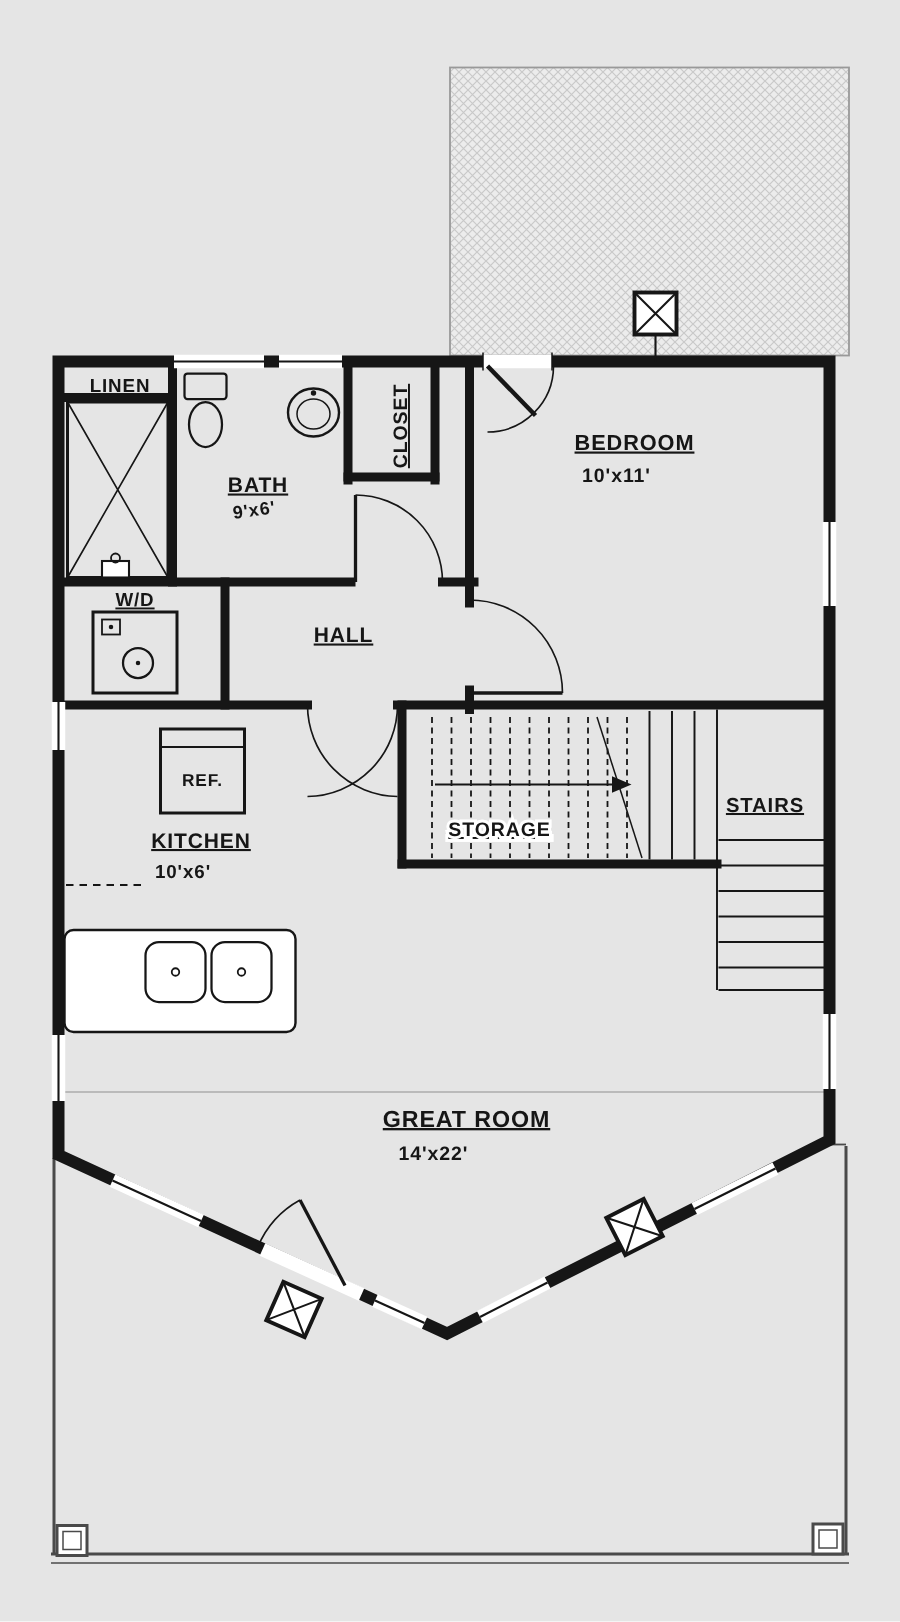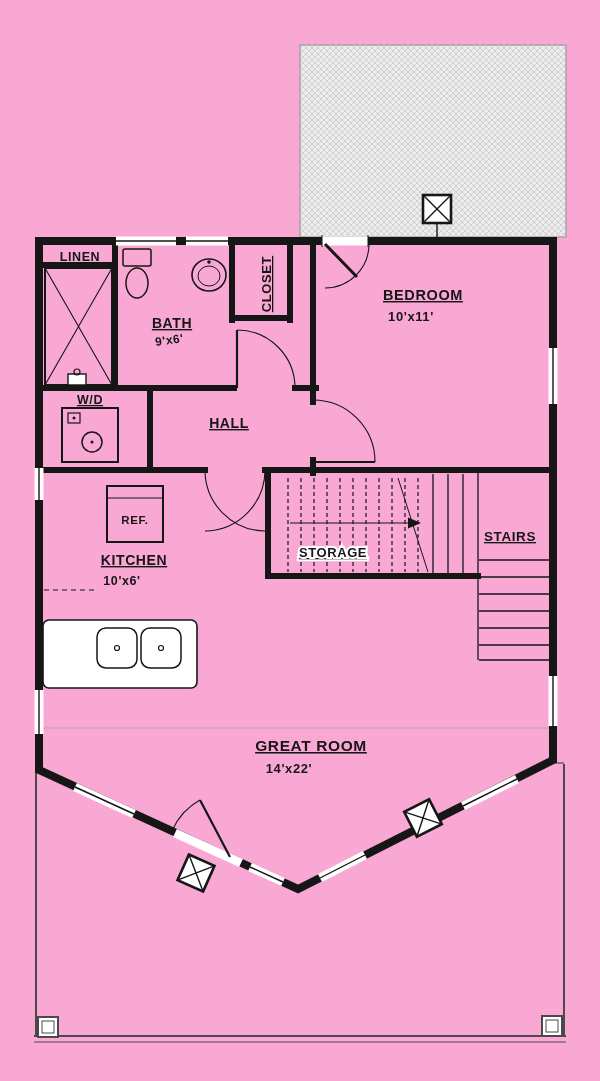--- a/index.html
+++ b/index.html
@@ -1,16 +1,16 @@
 <!DOCTYPE html>
 <html><head>
 <meta charset="utf-8">
 <style>
   html,body{margin:0;padding:0;background:#ffffff;}
-  .page{position:relative;width:600px;height:1081px;background:#f9a8d4;overflow:hidden;}
+  .page{position:relative;width:600px;height:1081px;background:#e5e5e5;overflow:hidden;}
   svg{position:absolute;left:0;top:0;}
   .lbl{font-family:"Liberation Sans",sans-serif;font-weight:bold;fill:#161616;letter-spacing:.6px;}
   .u{text-decoration:underline;}
   .halo{paint-order:stroke;stroke:#ffffff;stroke-width:4px;}
 </style>
 </head>
 <body>
 
 <div class="page">
 <svg width="600" height="1081" viewBox="0 0 600 1081">

